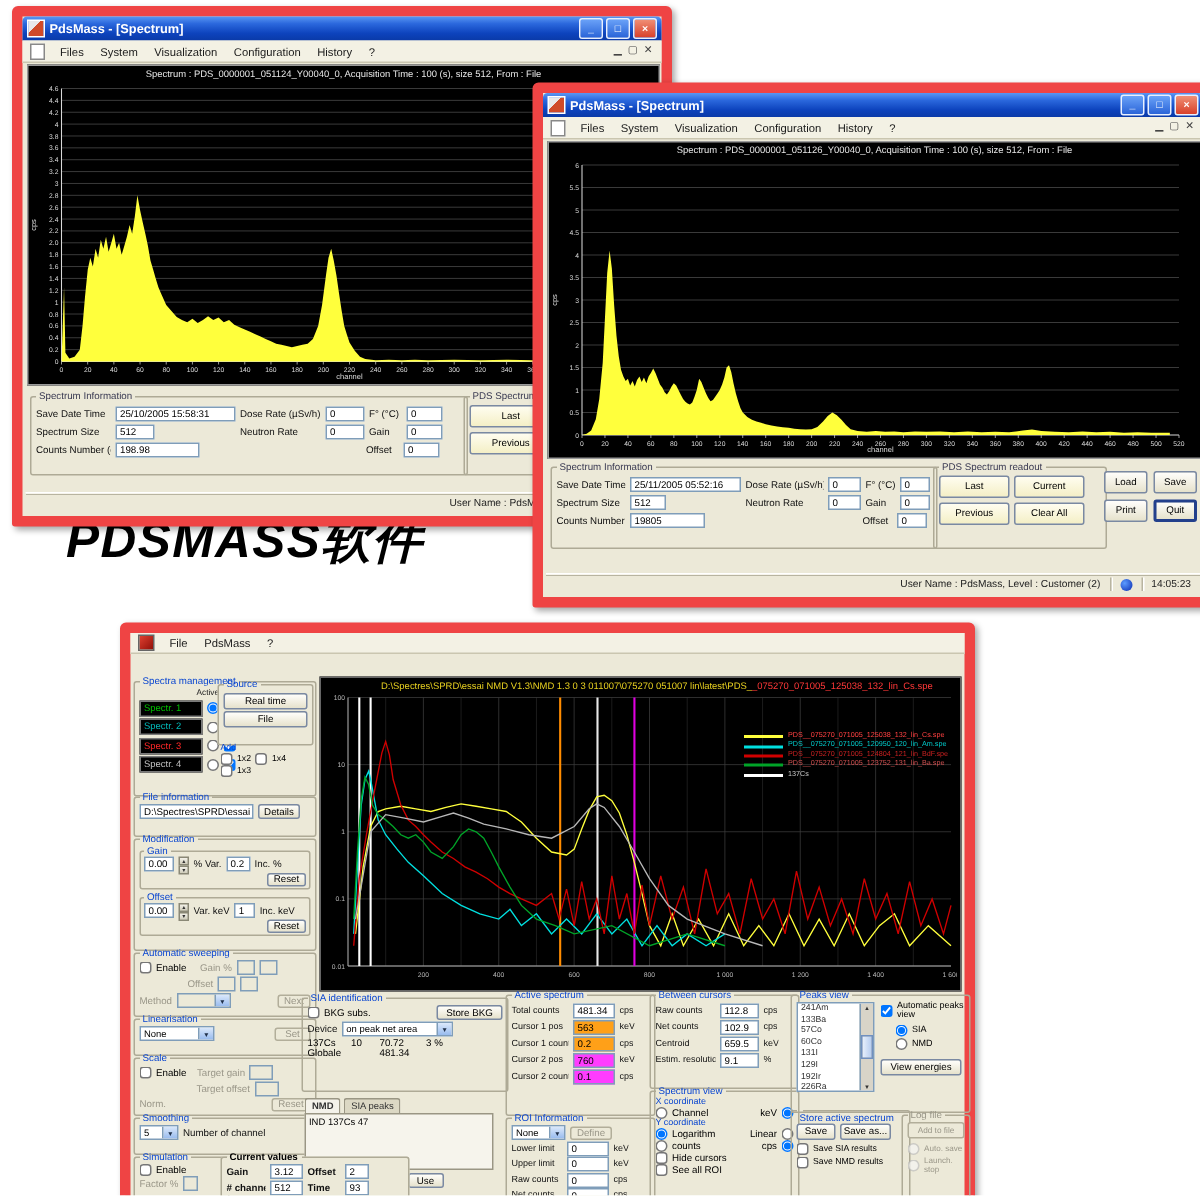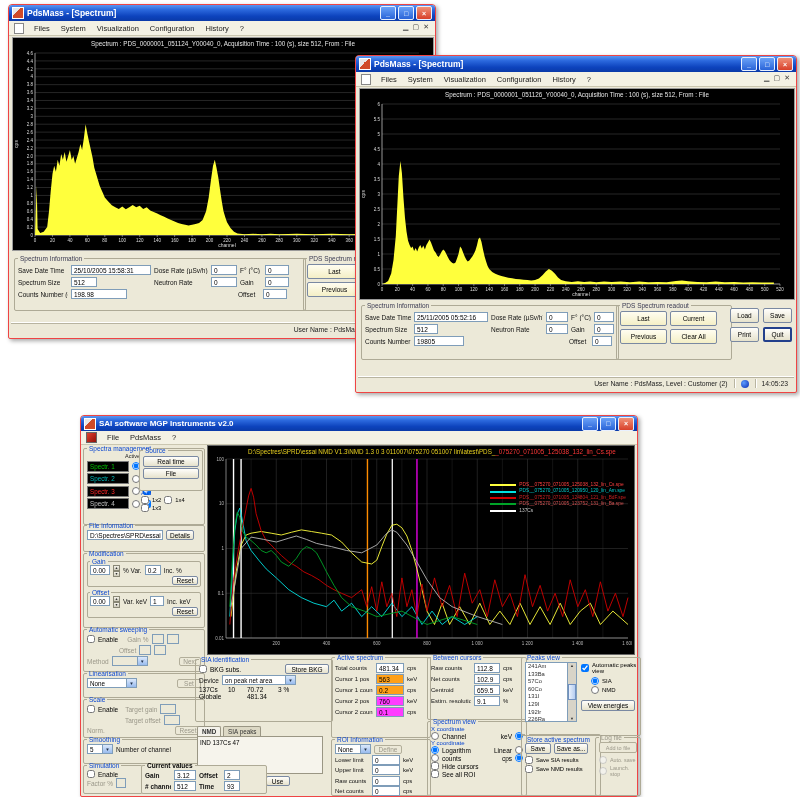--- a/index.html
+++ b/index.html
@@ -1,17 +1,17 @@
 <!DOCTYPE html>
 <html><head>
 <meta charset="utf-8">
 <style>
   html,body{margin:0;padding:0;background:#fff;font-family:"Liberation Sans",sans-serif;}
   #stage{position:relative;width:800px;height:797px;overflow:hidden;background:#fff;}
-  .win{position:absolute;background:#ece9d8;border:1px solid #ef4444;border-radius:4px 4px 2px 2px;box-shadow:2px 2px 4px rgba(0,0,0,.35);}
+  .win{position:absolute;background:#ece9d8;border:7px solid #ef4444;border-radius:4px 4px 2px 2px;box-shadow:2px 2px 4px rgba(0,0,0,.35);}
   .tb{height:16px;background:linear-gradient(180deg,#5a96f2 0%,#2b68dd 30%,#0d43bd 70%,#0a3aa8 100%);border-radius:3px 3px 0 0;color:#fff;display:flex;align-items:center;font-size:8.5px;font-weight:bold;padding:0 3px;gap:3px;}
   .appicon{width:10px;height:10px;border:1px solid #fff;background:linear-gradient(135deg,#e8e8e8 40%,#d04a28 40%);flex:0 0 auto;}
   .tbtns{margin-left:auto;display:flex;gap:2px;}
   .wbtn{width:14px;height:12px;border-radius:2px;border:1px solid #e8f0ff;display:flex;align-items:center;justify-content:center;font-size:7px;line-height:7px;color:#fff;background:linear-gradient(180deg,#6aa2f8,#2a64d8);cursor:default;}
   .wbtn.close{background:linear-gradient(180deg,#f09076,#d8402a);}
   .menubar{height:14px;background:#f3f1e4;border-bottom:1px solid #cac6b0;display:flex;align-items:center;font-size:7.5px;color:#1a1a1a;gap:9px;padding:0 5px;}
   .menubar .mi{padding:0 1px;}
   .mdoc{width:8px;height:9px;background:#fff;border:1px solid #888;}
   .mdictl{margin-left:auto;display:flex;gap:4px;color:#444;font-size:7px;}
   .chartpanel{position:absolute;background:#000;border:1px solid #9a9a9a;overflow:hidden;}
@@ -51,20 +51,21 @@
   .leg3 .le{display:flex;align-items:center;gap:3px;white-space:nowrap;}
   .leg3 .sw{width:26px;height:2px;flex:0 0 auto;}
   .cap{position:absolute;left:44px;top:338px;font-size:33px;font-weight:bold;font-style:italic;color:#000;letter-spacing:1px;font-family:"Liberation Sans",sans-serif;}
   svg text{font-family:"Liberation Sans",sans-serif;}
 </style>
 </head>
 <body>
 
 <div id="stage">
 
+  <div class="cap">PDSMASS软件</div>
 
   <div class="win" style="left:8px;top:4px;width:426px;height:333px;z-index:1;">
     <div class="tb">
       <span class="appicon"></span>
       <span>PdsMass - [Spectrum]</span>
       <span class="tbtns">
         <span class="wbtn">_</span>
         <span class="wbtn">□</span>
         <span class="wbtn close">×</span>
       </span>
@@ -387,29 +388,20 @@
     <div class="status">
       <span style="margin-left:auto">User Name : PdsMass, Level : Customer (2)</span>
       <span class="sep"></span>
       <span class="bluedot"></span>
       <span class="sep"></span>
       <span>14:05:23</span>
     </div>
   </div>
 
   <div class="win w3" style="left:80px;top:415px;width:556px;height:380px;z-index:3;font-size:6.3px;">
-    <div class="tb" style="height:15px;font-size:8px;">
-      <span class="appicon"></span>
-      <span>SAI software MGP Instruments v2.0</span>
-      <span class="tbtns">
-        <span class="wbtn">_</span>
-        <span class="wbtn">□</span>
-        <span class="wbtn close">×</span>
-      </span>
-    </div>
     <div class="menubar" style="height:13px;">
       <span style="width:9px;height:9px;background:linear-gradient(135deg,#e04030,#901008);border:1px solid #666;"></span>
 
     <span class="mi">File</span>
         <span class="mi">PdsMass</span>
         <span class="mi">?</span>
       </div>
 
     <fieldset class="grp w3grp" style="left:2px;top:29px;width:114px;height:76px;">
       <legend>Spectra management</legend>

